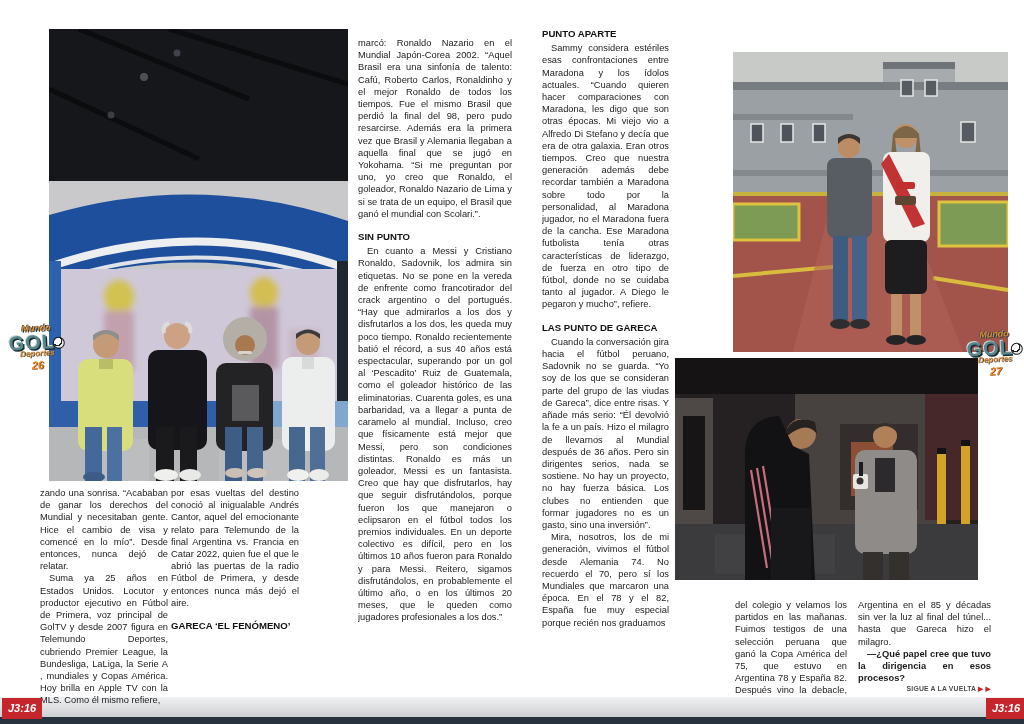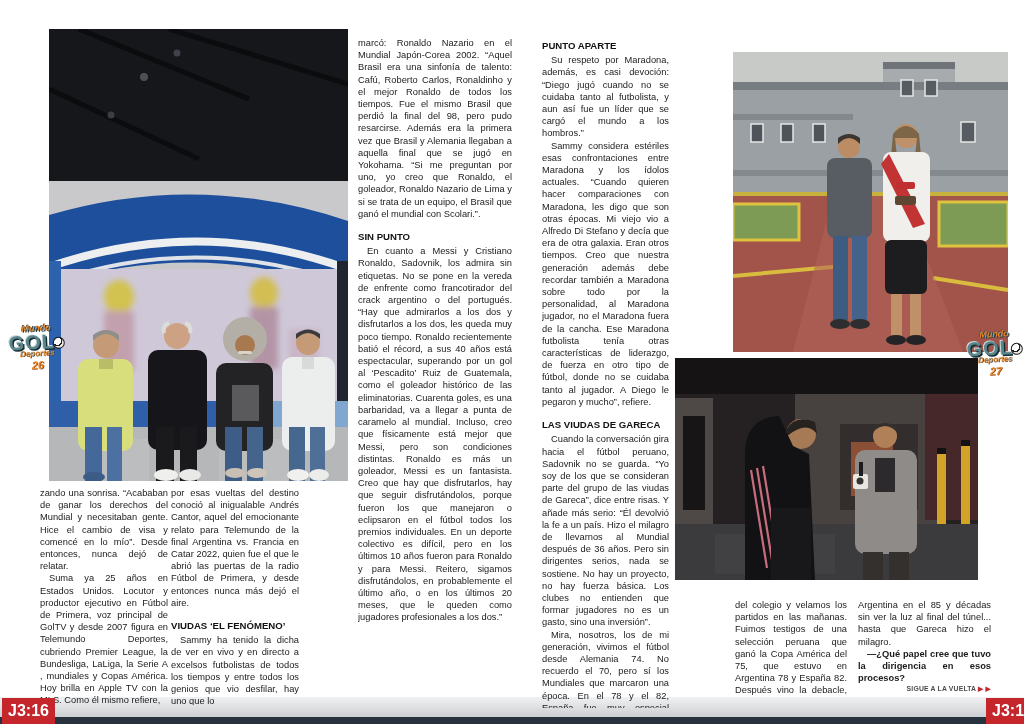--- a/index.html
+++ b/index.html
@@ -19,21 +19,21 @@
   #photo-tunnel    { left:675px; top:358px; width:303px; height:222px; }
 
   
   .col { position:absolute; text-align:justify; color:#1b1b1d;
     font-size:9.3px; line-height:12.2px;
     hyphens:auto; -webkit-hyphens:auto; overflow:hidden; }
   .col p { margin:0; text-indent:9px; }
   .col p.ni { text-indent:0; }
   .col p.q { font-weight:bold; }
   .sec { font-size:9.6px; font-weight:bold; margin:11px 0 2px 0; text-align:left; text-indent:0; color:#111; }
-  .sec.first { margin-top:16px; }
+  .sec.first { margin-top:4px; }
 
   #col1 { left:32px;  top:487px; width:128px; height:218px;margin-left:8px; }
   #col2 { left:171px; top:487px; width:128px; height:218px; }
   #col3 { left:358px; top:29px;  width:154px; height:678px;margin-top:8px; }
   #col4 { left:542px; top:24px;  width:127px; height:684px; }
   #col5 { left:735px; top:599px; width:112px; height:96px; }
   #col6 { left:858px; top:599px; width:133px; height:86px; }
 
   .sigue { position:absolute; left:848px; top:685px; width:143px; text-align:right;
     font-size:6.8px; font-weight:bold; color:#4a4a4a; letter-spacing:0.2px; }
@@ -50,21 +50,21 @@
   .ball { display:inline-block; width:10px; height:10px; border-radius:50%;
     background:radial-gradient(circle at 35% 30%, #ffffff 0 40%, #202020 41% 55%, #e8e8e2 56%);
     border:1px solid #1a1a1a; vertical-align:middle; margin-left:-2px; }
   .gol-sub { font-style:italic; font-weight:bold; font-size:8px; color:#e8892e;
     text-shadow:0.5px 0.5px 0 #1d4355; margin-top:-2px; }
   .gol-page { font-style:italic; font-weight:bold; font-size:11px; color:#e8872b;
     text-shadow:0.5px 0.5px 0 #8a4413; margin-top:2px; }
 
   
   .time-badge { position:absolute; background:#c4262c; color:#ffffff;
-    font-weight:bold; font-size:16px; padding:4px 6px 5px 6px; }
+    font-weight:bold; font-style:italic; font-size:11px; padding:4px 6px 5px 6px; }
   #badge-left  { left:2px;  top:698px; }
   #badge-right { left:986px; top:698px; }
 </style>
 </head>
 <body>
 
 <div id="canvas">
 
   <div class="floor-strip"></div>
   <div class="bottom-bar"></div>
@@ -155,35 +155,33 @@
     <div class="gol-page">26</div>
   </div>
 
   <div id="col1" class="col">
     <p class="ni">zando una sonrisa. “Acababan de ganar los derechos del Mundial y necesitaban gente. Hice el cambio de visa y comencé en lo mío”. Desde entonces, nunca dejó de relatar.</p>
     <p>Suma ya 25 años en Estados Unidos. Locutor y productor ejecutivo en Fútbol de Primera, voz principal de GolTV y desde 2007 figura en Telemundo Deportes, cubriendo Premier League, la Bundesliga, LaLiga, la Serie A , mundiales y Copas América. Hoy brilla en Apple TV con la MLS. Como él mismo refiere,</p>
   </div>
 
   <div id="col2" class="col">
     <p class="ni">por esas vueltas del destino conoció al inigualable Andrés Cantor, aquel del emocionante relato para Telemundo de la final Argentina vs. Francia en Catar 2022, quien fue el que le abrió las puertas de la radio Fútbol de Primera, y desde entonces nunca más dejó el aire.</p>
-    <h4 class="sec">VIUDAS ‘EL FENÓMENO’</h4>
-    <p>Sammy ha tenido la dicha de ver en vivo y en directo a excelsos futbolistas de todos los tiempos y entre todos los genios que vio desfilar, hay uno que lo</p>
+    <h4 class="sec">GARECA ‘EL FENÓMENO’</h4>
   </div>
 
   <div id="col3" class="col">
     <p class="ni">marcó: Ronaldo Nazario en el Mundial Japón-Corea 2002. “Aquel Brasil era una sinfonía de talento: Cafú, Roberto Carlos, Ronaldinho y el mejor Ronaldo de todos los tiempos. Fue el mismo Brasil que perdió la final del 98, pero pudo resarcirse. Además era la primera vez que Brasil y Alemania llegaban a aquella final que se jugó en Yokohama. “Si me preguntan por uno, yo creo que Ronaldo, el goleador, Ronaldo Nazario de Lima y si se trata de un equipo, el Brasil que ganó el mundial con Scolari.”.</p>
     <h4 class="sec">SIN PUNTO</h4>
     <p>En cuanto a Messi y Cristiano Ronaldo, Sadovnik, los admira sin etiquetas. No se pone en la vereda de enfrente como francotirador del crack argentino o del portugués. “Hay que admirarlos a los dos y disfrutarlos a los dos, les queda muy poco tiempo. Ronaldo recientemente batió el récord, a sus 40 años está espectacular, superando por un gol al ‘Pescadito’ Ruiz de Guatemala, como el goleador histórico de las eliminatorias. Cuarenta goles, es una barbaridad, va a llegar a punta de caramelo al mundial. Incluso, creo que físicamente está mejor que Messi, pero son condiciones distintas. Ronaldo es más un goleador, Messi es un fantasista. Creo que hay que disfrutarlos, hay que seguir disfrutándolos, porque fueron los que manejaron o eclipsaron en el fútbol todos los premios individuales. En un deporte colectivo es difícil, pero en los últimos 10 años fueron para Ronaldo y para Messi. Reitero, sigamos disfrutándolos, en probablemente el último año, o en los últimos 20 meses, que le queden como jugadores profesionales a los dos.”</p>
   </div>
 
   <div id="col4" class="col">
     <h4 class="sec first">PUNTO APARTE</h4>
-    <p>Su respeto por Maradona, además, es casi devoción: “Diego jugó cuando no se cuidaba tanto al futbolista, y aun así fue un líder que se cargó el mundo a los hombros.”</p>
     <p>Sammy considera estériles esas confrontaciones entre Maradona y los ídolos actuales. “Cuando quieren hacer comparaciones con Maradona, les digo que son otras épocas. Mi viejo vio a Alfredo Di Stefano y decía que era de otra galaxia. Eran otros tiempos. Creo que nuestra generación además debe recordar también a Maradona sobre todo por la personalidad, al Maradona jugador, no el Maradona fuera de la cancha. Ese Maradona futbolista tenía otras características de liderazgo, de fuerza en otro tipo de fútbol, donde no se cuidaba tanto al jugador. A Diego le pegaron y mucho”, refiere.</p>
-    <h4 class="sec">LAS VIUDAS DE GARECA</h4>
+    <h4 class="sec">LAS PUNTO DE GARECA</h4>
     <p>Cuando la conversación gira hacia el fútbol peruano, Sadovnik no se guarda. “Yo soy de los que se consideran parte del grupo de las viudas de Gareca”, dice entre risas. Y añade más serio: “Él devolvió la fe a un país. Hizo el milagro de llevarnos al Mundial después de 36 años. Pero sin dirigentes serios, nada se sostiene. No hay un proyecto, no hay fuerza básica. Los clubes no entienden que formar jugadores no es un gasto, sino una inversión”.</p>
     <p>Mira, nosotros, los de mi generación, vivimos el fútbol desde Alemania 74. No recuerdo el 70, pero sí los Mundiales que marcaron una época. En el 78 y el 82, España fue muy especial porque recién nos graduamos</p>
   </div>
 
   <svg id="photo-courtyard" class="photo" viewBox="0 0 275 300" role="img">
     <rect width="275" height="300" fill="#c8cac8"></rect>
 
     <g>
       <rect x="150" y="10" width="72" height="60" fill="#a7abae"></rect>
       <rect x="150" y="10" width="72" height="7" fill="#6f7478"></rect>

